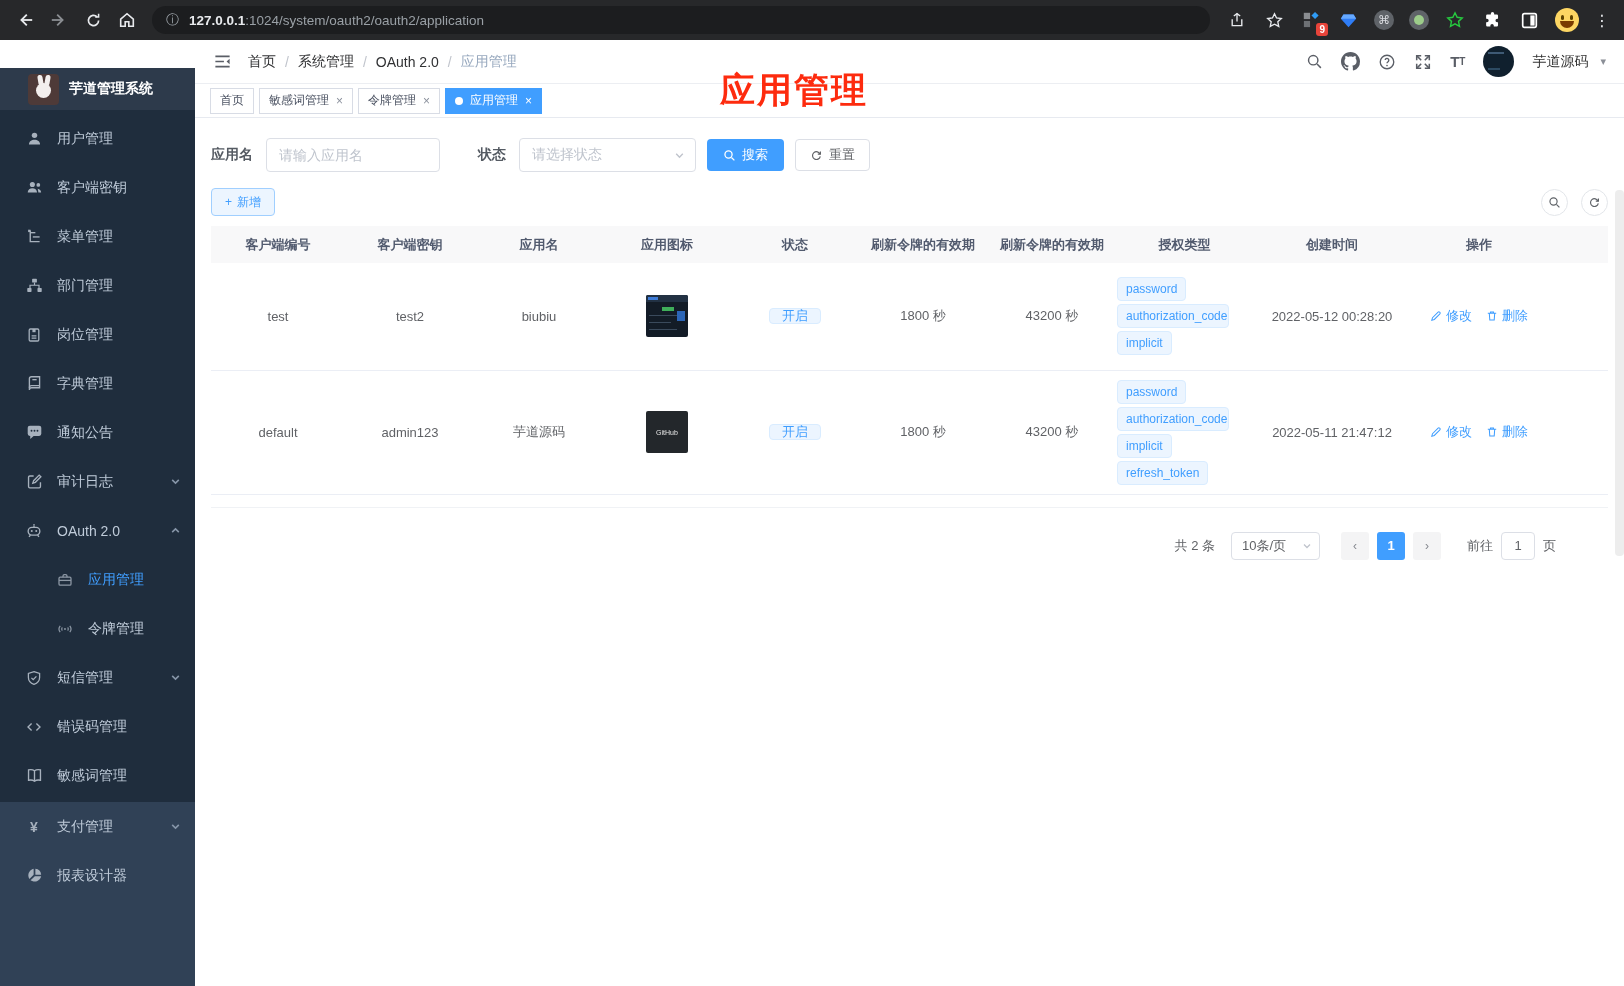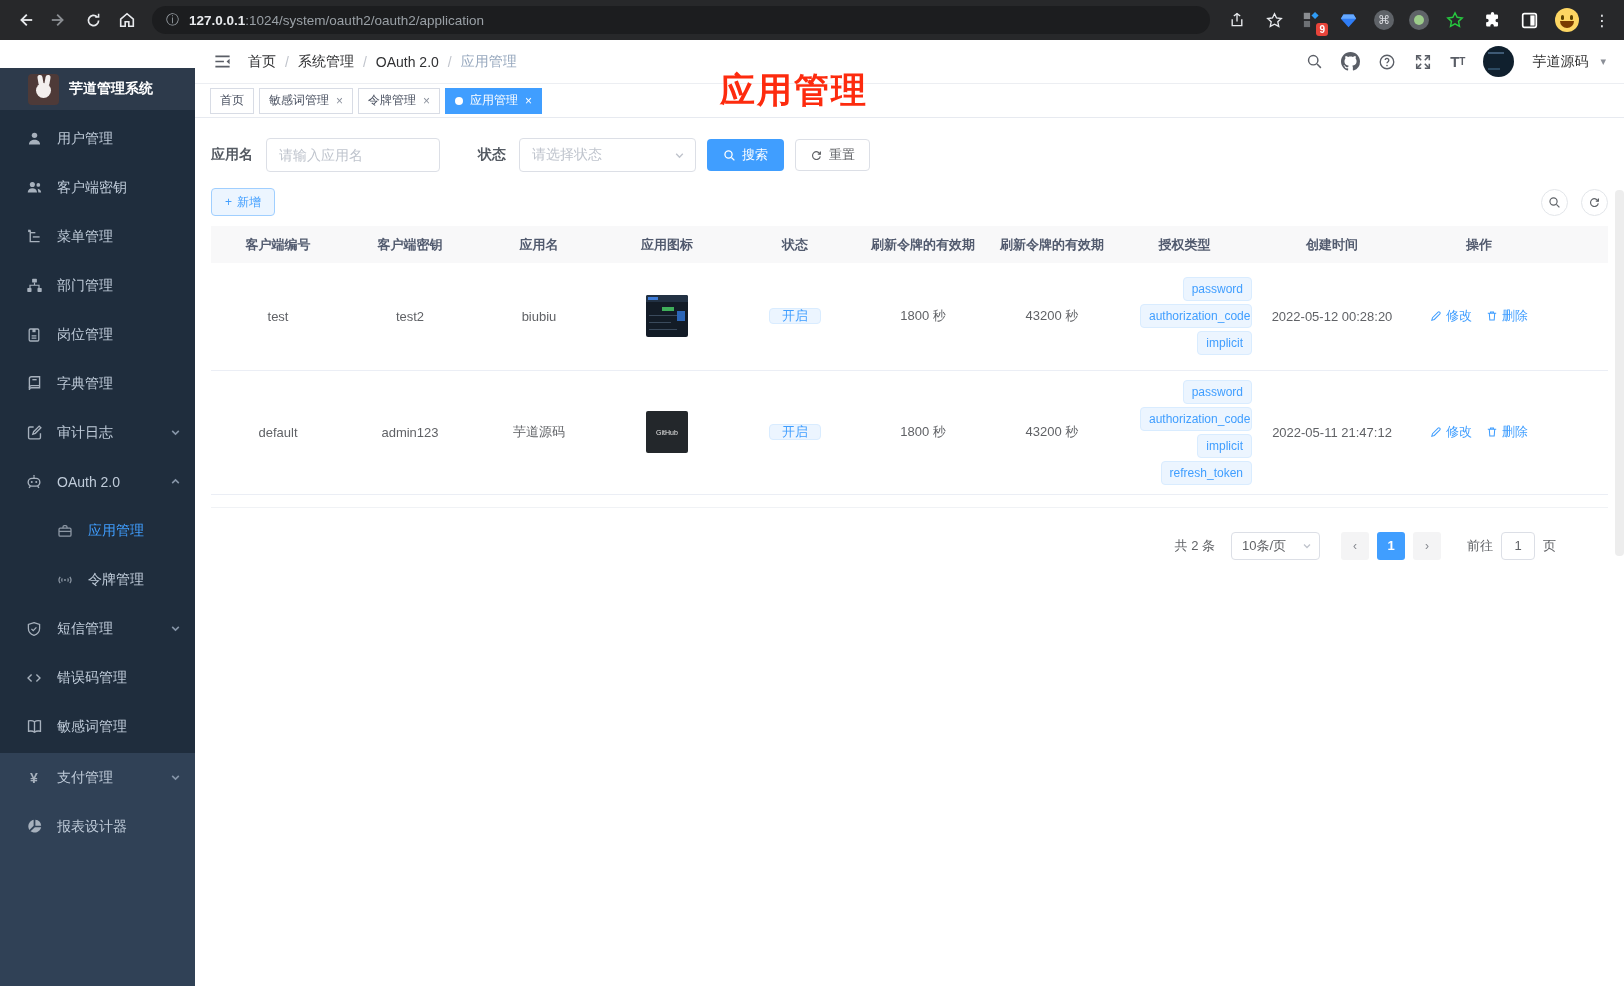--- a/index.html
+++ b/index.html
@@ -93,21 +93,21 @@
 
   
   table.grid { width:100%; border-collapse:collapse; table-layout:fixed; margin-top:10px; font-size:13px; color:#606266; }
   table.grid th { background:#f8f8f9; color:#515a6e; font-weight:700; height:37px; font-size:13px; text-align:center; }
   table.grid td { text-align:center; border-bottom:1px solid #ebeef5; vertical-align:middle; }
   tr.row1 td { height:107px; }
   tr.row2 td { height:124px; }
   .tag { display:inline-flex; align-items:center; justify-content:center; background:#ecf5ff; border:1px solid #d9ecff; color:#409eff; border-radius:4px; font-size:12px; height:24px; padding:0 8px; white-space:nowrap; }
   .tag.status { height:16px; padding:0 12px; font-size:13px; }
   .tag.clip { max-width:112px; overflow:hidden; padding-right:3px; justify-content:flex-start; }
-  .grants { display:flex; flex-direction:column; align-items:flex-end; gap:3px; padding:8px 0; }
+  .grants { display:flex; flex-direction:column; align-items:flex-start; gap:3px; padding:8px 0; }
   .app-icon { width:42px; height:42px; margin:0 auto; border-radius:2px; }
   .shot1 { background:#131c27; position:relative; overflow:hidden; }
   .shot1 i.b1 { position:absolute; left:0; top:0; right:0; height:7px; background:#223143; }
   .shot1 i.b2 { position:absolute; left:2px; top:2px; width:10px; height:3px; background:#3e7bd6; }
   .shot1 i.g { position:absolute; left:16px; top:12px; width:12px; height:4px; background:#3fae5a; }
   .shot1 i.p { position:absolute; left:3px; top:20px; right:4px; height:1px; background:#3a4a5c; }
   .shot1 i.p2 { position:absolute; left:3px; top:27px; width:22px; height:1px; background:#3a4a5c; }
   .shot1 i.p3 { position:absolute; left:3px; top:34px; width:28px; height:1px; background:#3a4a5c; }
   .shot1 i.bl { position:absolute; right:3px; top:16px; width:8px; height:10px; background:#2c66b8; }
   .shot2 { background:#23272b; display:flex; align-items:center; justify-content:center; }
@@ -287,20 +287,31 @@
       </div>
       <div class="side-item">
         <span class="s-icon">
             <svg width="17" height="17" viewBox="0 0 20 20" fill="none" stroke="currentColor" stroke-width="1.6">
               <path d="M4 4.5A2.5 2.5 0 016.5 2H16v13H6.5A2.5 2.5 0 004 17.5z"></path>
               <path d="M4 15a2.5 2.5 0 012.5-2.5H16"></path>
               <path d="M7.5 5.5h5"></path>
             </svg>
           </span>
         <span>字典管理</span>
+      </div>
+      <div class="side-item">
+        <span class="s-icon">
+            <svg width="17" height="17" viewBox="0 0 20 20" fill="currentColor">
+              <path d="M2 4.5A2.5 2.5 0 014.5 2h11A2.5 2.5 0 0118 4.5v7a2.5 2.5 0 01-2.5 2.5H9l-4 3.5V14H4.5A2.5 2.5 0 012 11.5z"></path>
+              <circle cx="6.5" cy="8" r="1.1" fill="#1f2d3d"></circle>
+              <circle cx="10" cy="8" r="1.1" fill="#1f2d3d"></circle>
+              <circle cx="13.5" cy="8" r="1.1" fill="#1f2d3d"></circle>
+            </svg>
+          </span>
+        <span>通知公告</span>
       </div>
       <div class="side-item">
         <span class="s-icon">
             <svg width="17" height="17" viewBox="0 0 20 20" fill="none" stroke="currentColor" stroke-width="1.6">
               <path d="M17 11v5a1.5 1.5 0 01-1.5 1.5h-11A1.5 1.5 0 013 16V5a1.5 1.5 0 011.5-1.5H9"></path>
               <path d="M8 12l1-3 6.5-6.5 2 2L11 11z"></path>
             </svg>
           </span>
         <span>审计日志</span>
         <span class="arrow">

